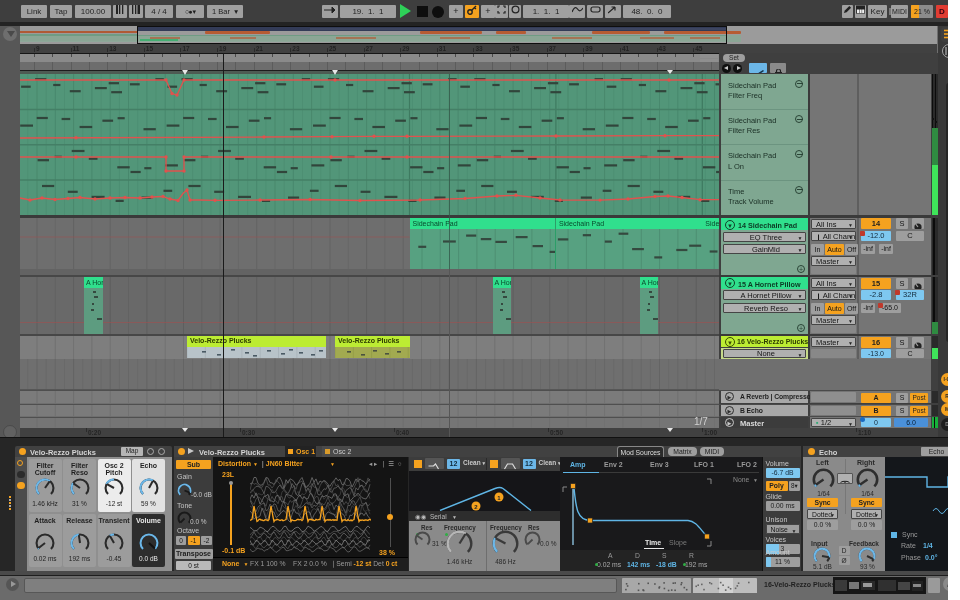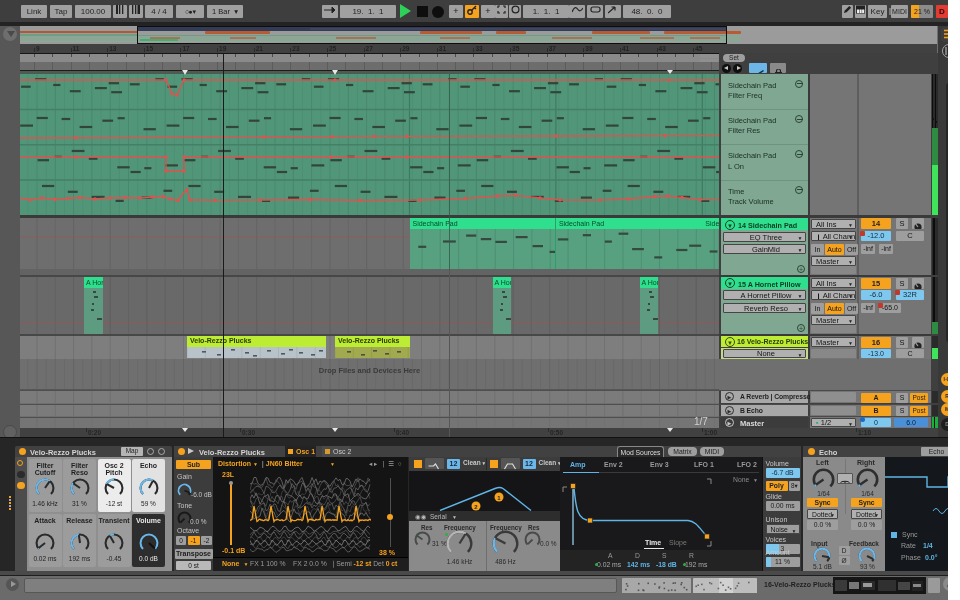--- a/index.html
+++ b/index.html
@@ -859,21 +859,20 @@
 <line x1="667.0" y1="0" x2="667.0" y2="31.5" stroke="#696969" stroke-width="1"></line>
 <line x1="676.2" y1="0" x2="676.2" y2="31.5" stroke="#646464" stroke-width="1"></line>
 <line x1="685.3" y1="0" x2="685.3" y2="31.5" stroke="#696969" stroke-width="1"></line>
 <line x1="694.5" y1="0" x2="694.5" y2="31.5" stroke="#676767" stroke-width="1"></line>
 <line x1="703.6" y1="0" x2="703.6" y2="31.5" stroke="#696969" stroke-width="1"></line>
 <line x1="712.8" y1="0" x2="712.8" y2="31.5" stroke="#646464" stroke-width="1"></line>
 <line x1="721.9" y1="0" x2="721.9" y2="31.5" stroke="#696969" stroke-width="1"></line>
 <line x1="731.1" y1="0" x2="731.1" y2="31.5" stroke="#676767" stroke-width="1"></line>
 <line x1="740.2" y1="0" x2="740.2" y2="31.5" stroke="#696969" stroke-width="1"></line>
 </svg>
-<div class="ab" style="left:20px;top:365.5px;width:699px;text-align:center;font-size:7.5px;font-weight:bold;color:#3a3a3a;">Drop Files and Devices Here</div>
 <div class="ab" style="left:20px;top:390px;width:699px;height:1px;background:#4f4f4f;"></div>
 <div class="ab" style="left:20px;top:391px;width:699px;height:12px;background:#7b7b7b;"></div>
 <svg class="ab" style="left:20px;top:391px" width="699" height="12" viewBox="0 0 699 12">
 <line x1="-19.6" y1="0" x2="-19.6" y2="12" stroke="#6e6e6e" stroke-width="1"></line>
 <line x1="-1.3" y1="0" x2="-1.3" y2="12" stroke="#717171" stroke-width="1"></line>
 <line x1="17.0" y1="0" x2="17.0" y2="12" stroke="#6e6e6e" stroke-width="1"></line>
 <line x1="35.3" y1="0" x2="35.3" y2="12" stroke="#717171" stroke-width="1"></line>
 <line x1="53.6" y1="0" x2="53.6" y2="12" stroke="#6e6e6e" stroke-width="1"></line>
 <line x1="71.9" y1="0" x2="71.9" y2="12" stroke="#717171" stroke-width="1"></line>
 <line x1="90.2" y1="0" x2="90.2" y2="12" stroke="#6e6e6e" stroke-width="1"></line>
@@ -1116,21 +1115,21 @@
 <div class="bx" style="left:825px;top:302.5px;width:19px;height:11px;background:#f5a21f;font-size:7px;line-height:11px;color:#141414;">Auto</div>
 <div class="bx" style="left:845px;top:302.5px;width:13px;height:11px;background:#9e9e9e;font-size:7px;line-height:11px;color:#141414;">Off</div>
 <div class="dd" style="left:811px;top:315px;width:45px;height:10px;background:#b0b0b0;font-size:7.5px;line-height:9px;">Master</div>
 <div class="bx" style="left:811px;top:325px;width:45px;height:7.5px;background:#888;"></div>
 <div class="bx" style="left:861px;top:277.5px;width:30px;height:11px;background:#f5a21f;font-size:7.5px;font-weight:bold;line-height:11px;color:#1f1f1f;">15</div>
 <div class="bx" style="left:896px;top:277.5px;width:12px;height:11px;background:#9e9e9e;font-size:7.5px;line-height:11px;color:#141414;">S</div>
 <div class="bx" style="left:912px;top:277.5px;width:12px;height:11px;background:#9e9e9e;"><svg width="10" height="10" viewBox="0 0 10 10">
         <circle cx="5" cy="5" r="3.6" fill="#222"></circle>
         <line x1="5" y1="5" x2="2.8" y2="2.2" stroke="#9e9e9e" stroke-width="1.2"></line>
       </svg></div>
-<div class="bx" style="left:861px;top:290px;width:30px;height:10px;background:#7ec8f0;font-size:7.5px;line-height:10px;color:#13293a;">-6.0</div>
+<div class="bx" style="left:861px;top:290px;width:30px;height:10px;background:#7ec8f0;font-size:7.5px;line-height:10px;color:#13293a;">-2.8</div>
 <div class="bx" style="left:896px;top:290px;width:28px;height:10px;background:#7ec8f0;font-size:7.5px;line-height:10px;color:#13293a;">32R</div>
 <div class="ab" style="left:895px;top:289.5px;width:5px;height:5px;background:#c0392b;border-radius:1px;"></div>
 <div class="bx" style="left:861px;top:302.5px;width:14px;height:10px;background:#9e9e9e;font-size:7px;line-height:10px;color:#141414;">-inf</div>
 <div class="bx" style="left:879px;top:302.5px;width:22px;height:10px;background:#9e9e9e;font-size:7px;line-height:10px;color:#141414;">-65.0</div>
 <div class="ab" style="left:878px;top:302.5px;width:5px;height:5px;background:#c0392b;border-radius:1px;"></div>
 <div class="ab" style="left:719px;top:334px;width:212px;height:1.5px;background:#3a3a3a;"></div>
 <div class="ab" style="left:721px;top:335.5px;width:87px;height:11.5px;background:#bcec33;"></div>
 <div class="ab" style="left:725px;top:336.5px;width:10px;height:10px;border-radius:50%;border:1px solid #3a4a00;color:#3a4a00;font-size:6px;line-height:10px;text-align:center;">▼</div>
 <div class="ab" style="left:737px;top:338px;font-size:7px;font-weight:bold;color:#2c3c00;white-space:nowrap;">16 Velo-Rezzo Plucks</div>
 <div class="ab" style="left:721px;top:348px;width:87px;height:10.5px;background:#c5d98a;"></div>

